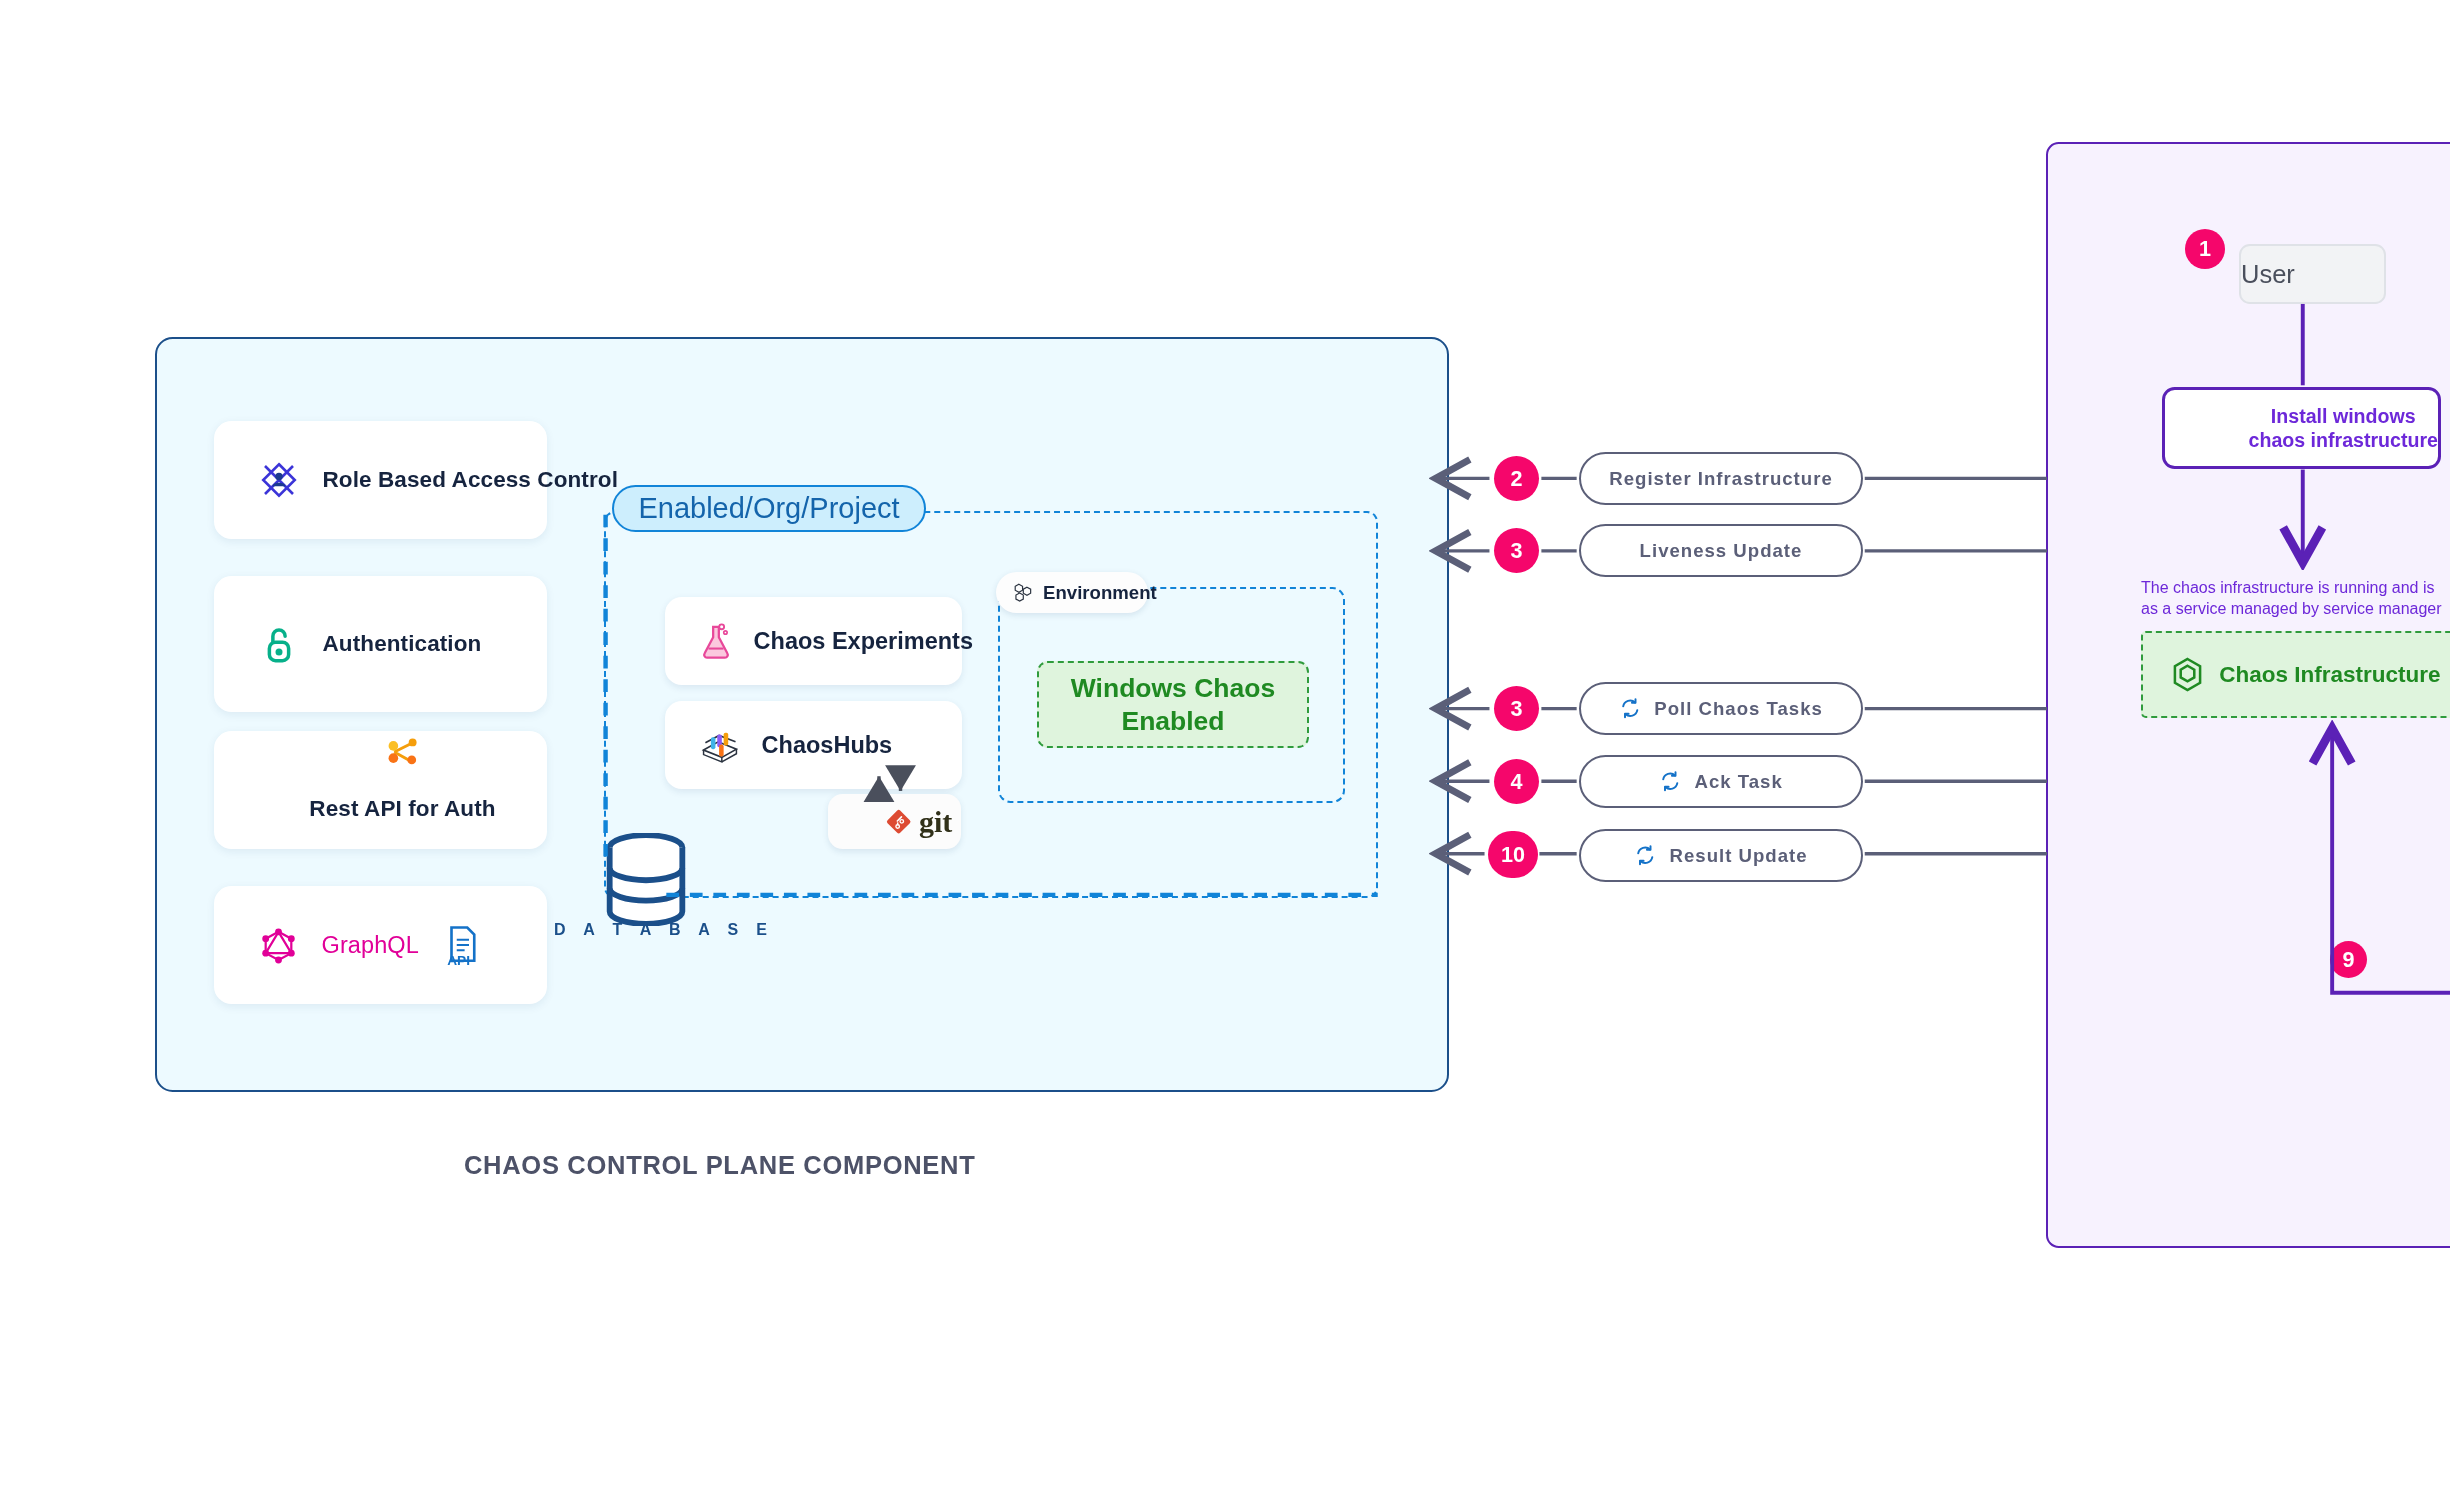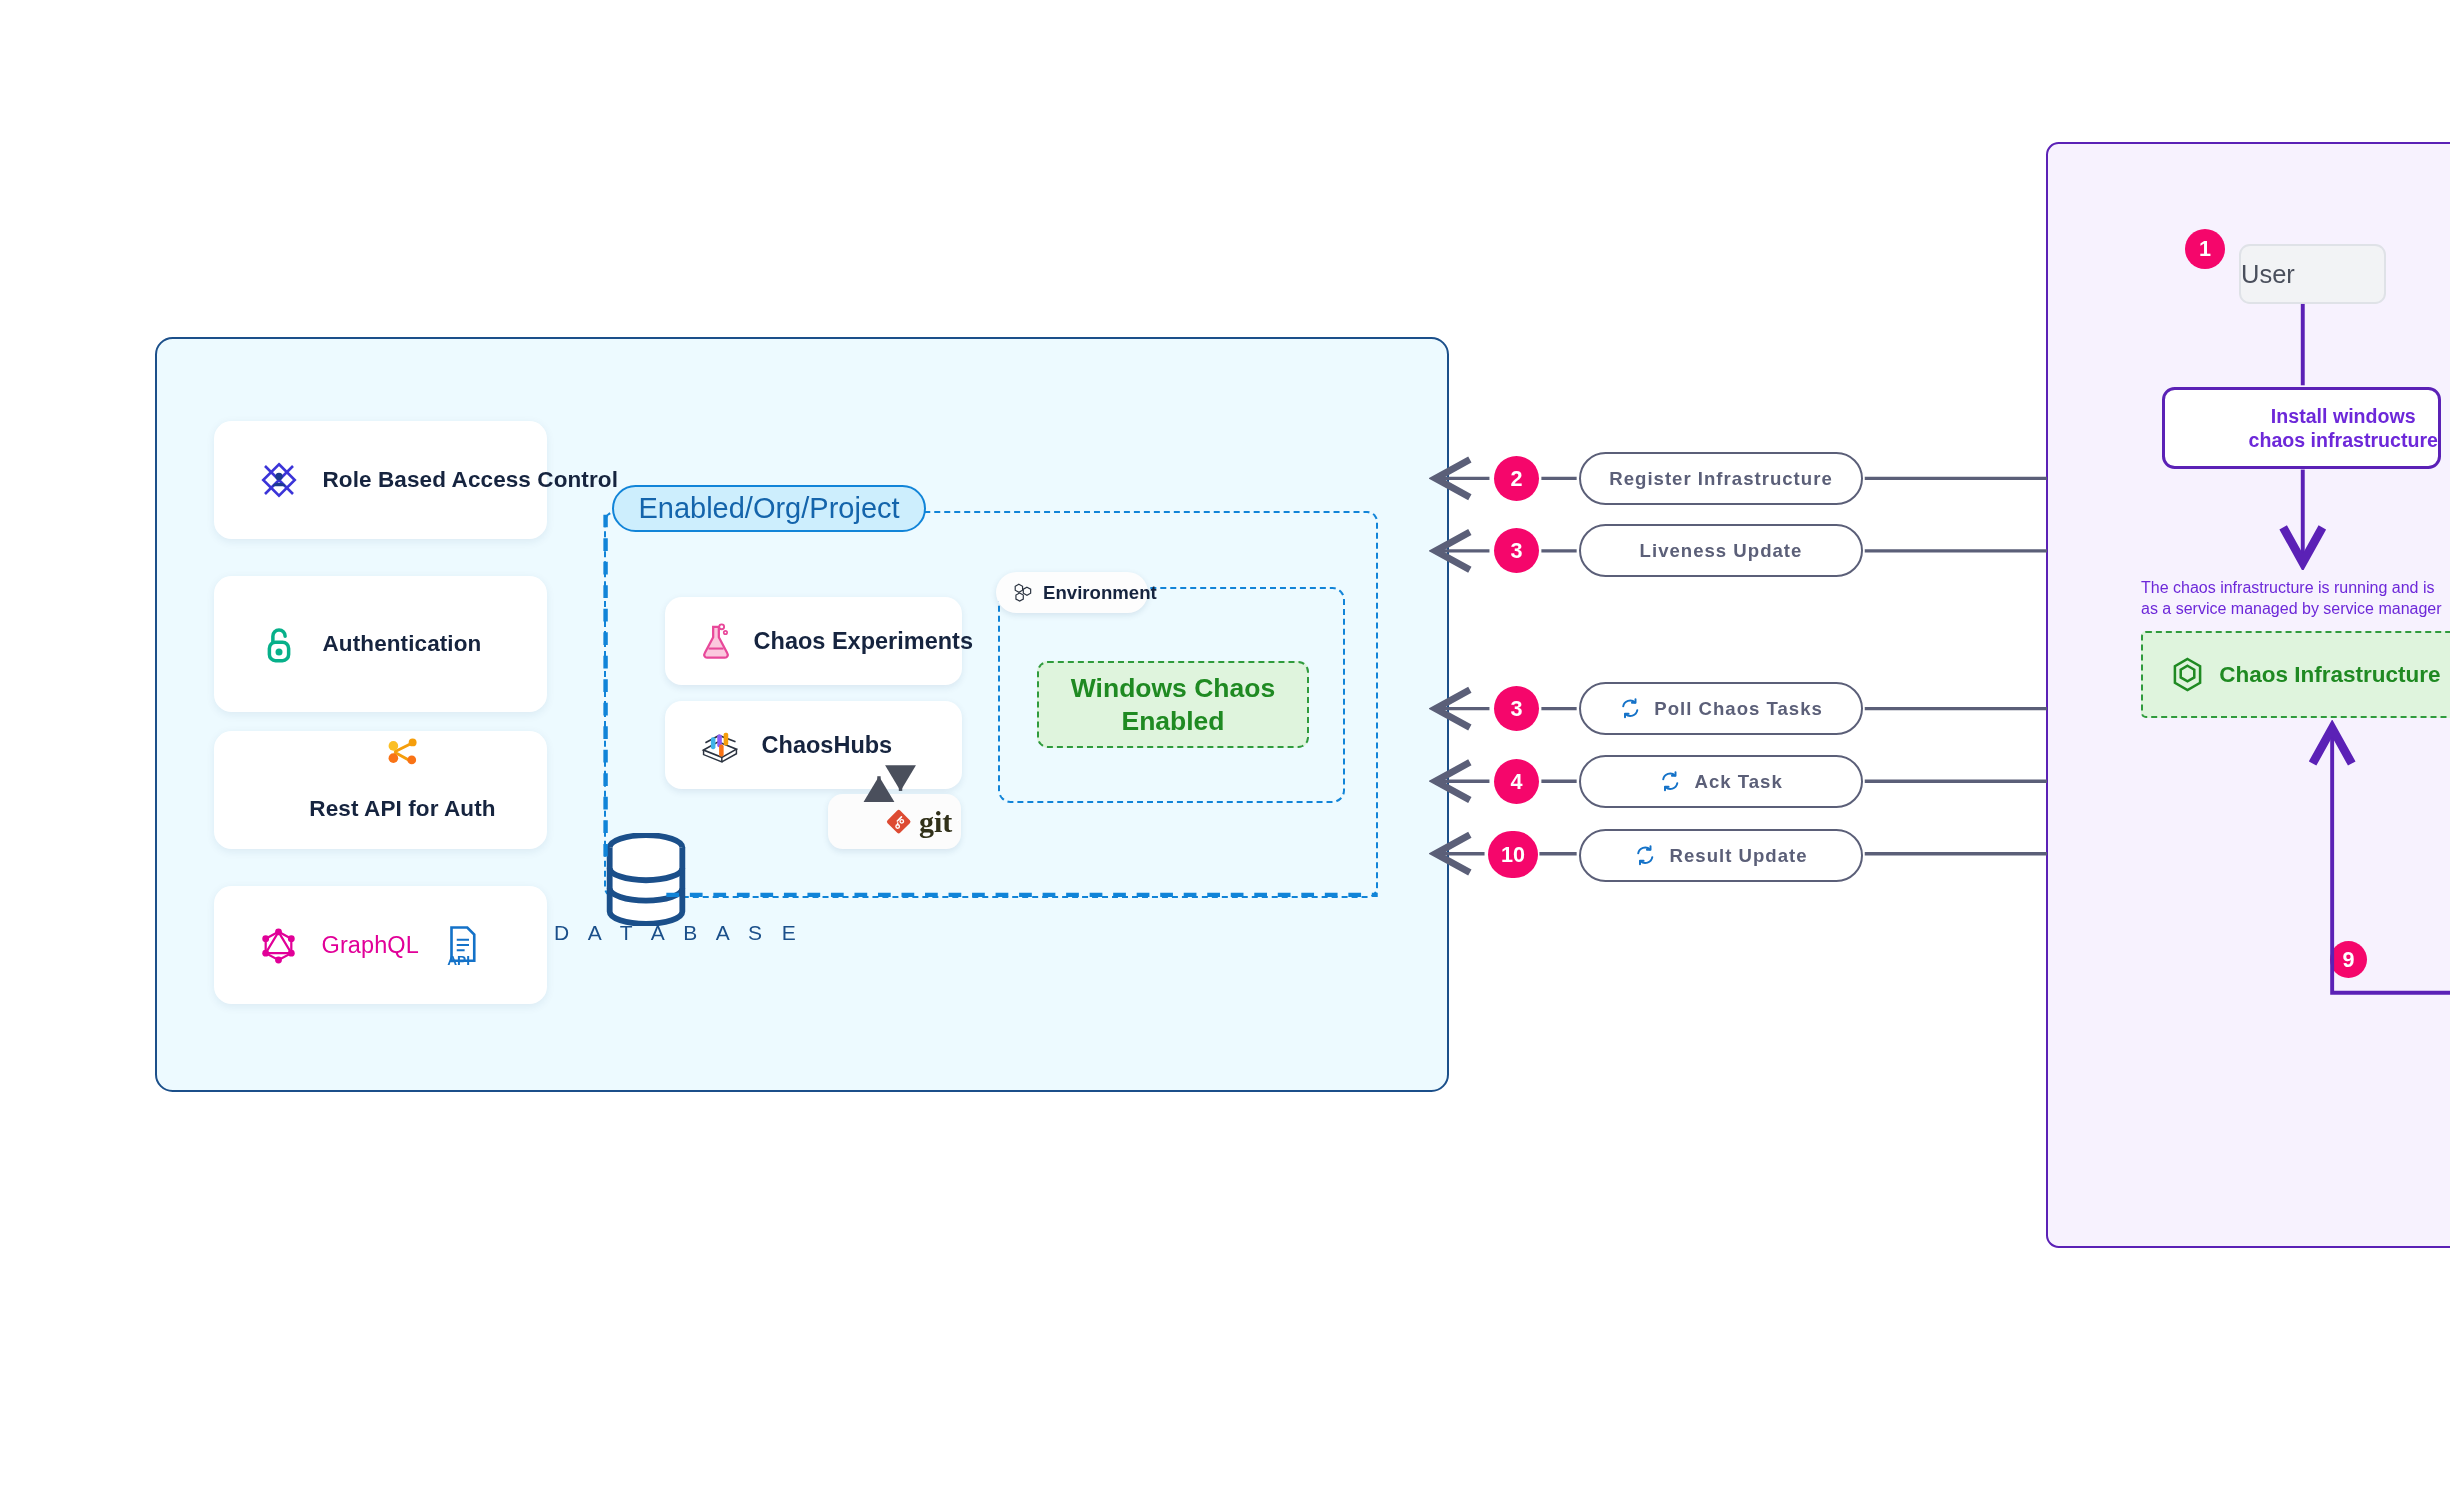--- a/index.html
+++ b/index.html
@@ -30,21 +30,21 @@
   #env-pill .lbl{font-size:18.6px;font-weight:bold;color:#16243f;white-space:nowrap;}
 
   #wce-box{background:#dff4dd;border:2px dashed #2f9b3c;border-radius:10.8px;
     display:flex;align-items:center;justify-content:center;text-align:center;}
   #wce-box span{font-size:26.5px;font-weight:bold;color:#1f8a22;line-height:1.22;}
 
   #git-card{background:#fcfcfc;border-radius:14.7px;box-shadow:0 2.5px 6.9px rgba(20,60,110,.10);
     display:flex;align-items:center;justify-content:center;gap:6.9px;padding-left:48px;}
   #git-card .gt{font-family:"Liberation Serif",serif;font-size:30px;font-weight:bold;color:#31311a;}
 
-  #db-label{font-size:21px;font-weight:normal;color:#1b4f8a;letter-spacing:6.9px;white-space:nowrap;}
+  #db-label{font-size:16px;font-weight:bold;color:#1b4f8a;letter-spacing:6.9px;white-space:nowrap;}
 
   
   .conn-pill{background:#ffffff;border:2px solid #5b5f78;border-radius:490px;
     display:flex;align-items:center;justify-content:center;gap:12.7px;height:53px;}
   .conn-pill .t{font-size:18.6px;font-weight:bold;color:#5b5f78;letter-spacing:1px;white-space:nowrap;}
   .badge{background:#f5066b;border-radius:490px;display:flex;align-items:center;justify-content:center;}
   .badge span{color:#ffffff;font-size:21.6px;font-weight:bold;line-height:1;}
 
   
   #exec-plane{left:2046px;top:142px;width:1607px;height:1106px;background:#f7f2fe;
@@ -281,20 +281,21 @@
         <path d="M16 9 L23 13 v8 L16 25 L9 21 v-8 Z" fill="none" stroke="#1f8a22" stroke-width="2.6"></path>
       </svg>
     </span>
     <span class="t">Chaos Infrastructure</span>
   </div>
 
   <div class="abs badge" style="left:2330px;top:941px;width:37px;height:37px;">
       <span>9</span>
     </div>
 
+  <div class="abs plane-title" style="left:464px;top:1151px;">CHAOS CONTROL PLANE COMPONENT</div>
 
   <svg class="lay" viewBox="0 0 7711 3071" width="3778" height="1505">
     <defs>
       <marker id="arrGray" markerWidth="13" markerHeight="13" refX="11" refY="6.5" orient="auto">
         <path d="M1 1 L11 6.5 L1 12" fill="none" stroke="#5b5f78" stroke-width="2"></path>
       </marker>
       <marker id="arrPurple" markerWidth="12" markerHeight="12" refX="10" refY="6" orient="auto">
         <path d="M1 1 L10 6 L1 11" fill="none" stroke="#5b21b6" stroke-width="2.2"></path>
       </marker>
       <marker id="arrDark" markerWidth="10" markerHeight="10" refX="8" refY="5" orient="auto">

